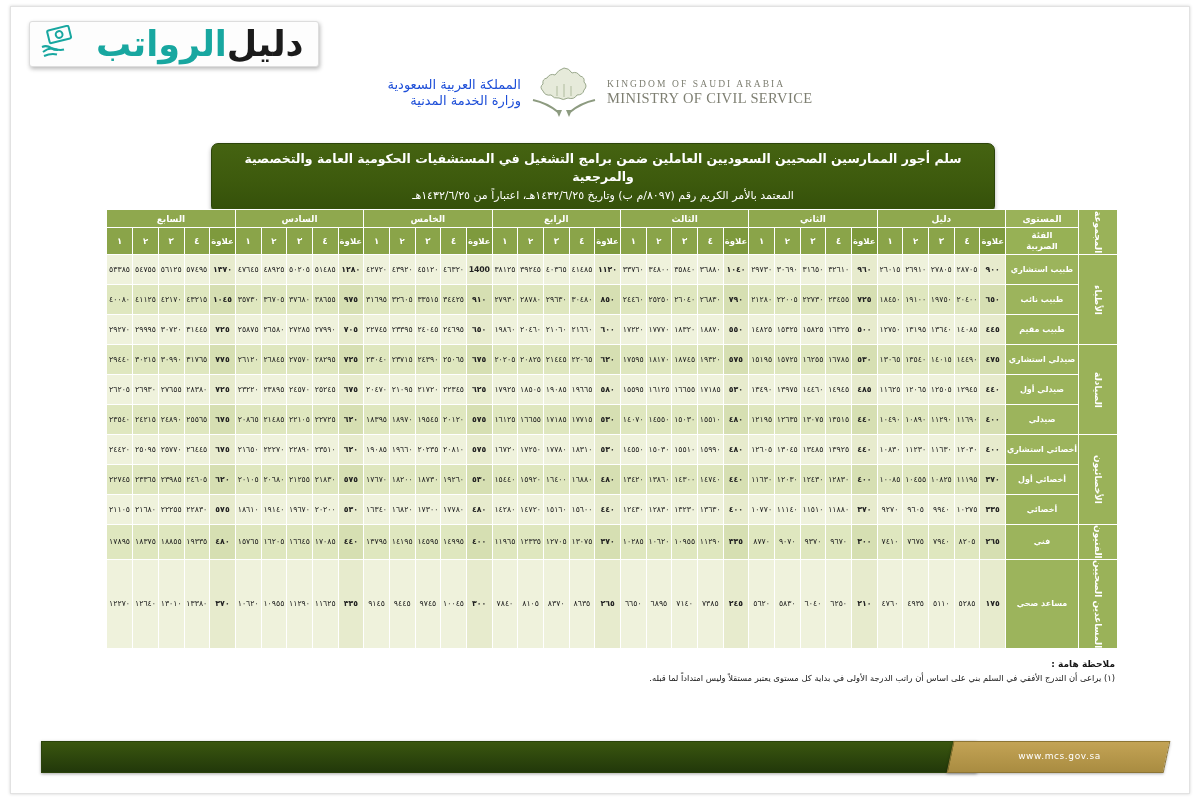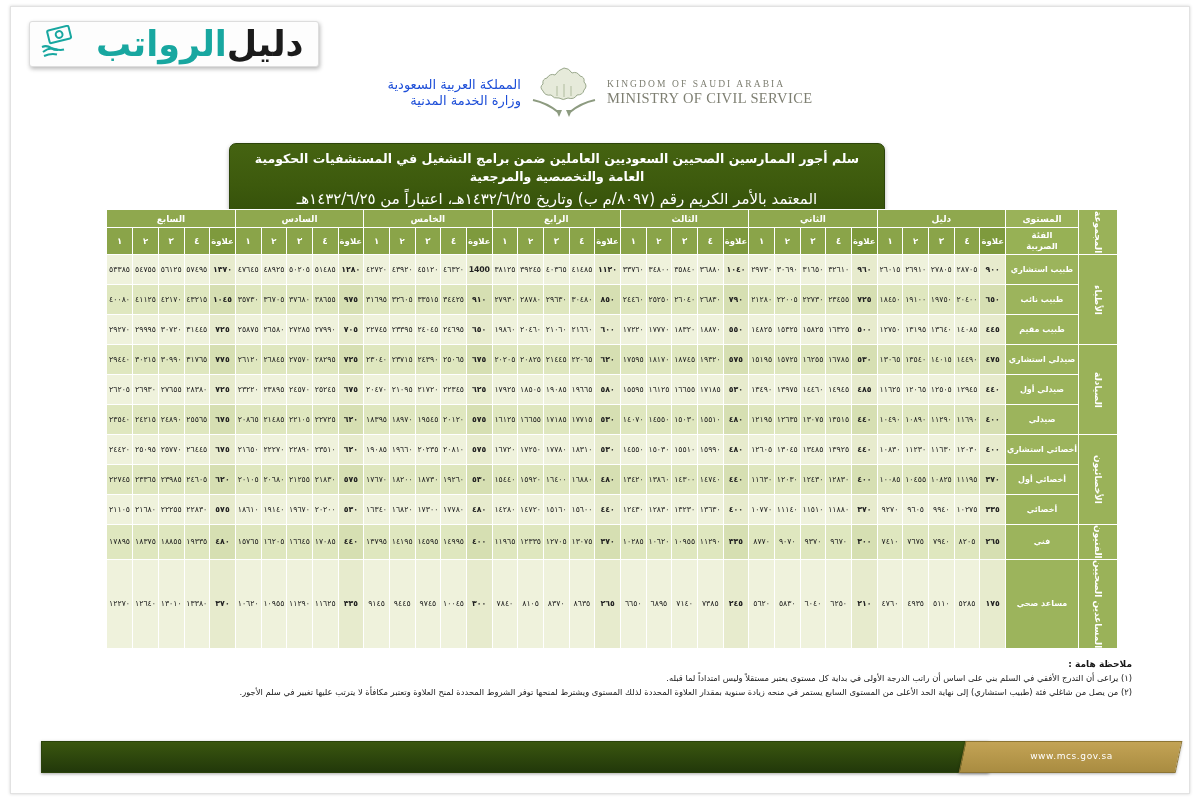--- a/index.html
+++ b/index.html
@@ -66,32 +66,32 @@
     text-align:right;direction:rtl;
     color:#1d4ed8;
     line-height:1.25;
   }
   .min-ar .l1{font-size:13px;}
   .min-ar .l2{font-size:13px;letter-spacing:1.5px;}
   .emblem{width:74px;height:58px;flex:0 0 auto;}
 
   
   .banner{
-    position:absolute;top:136px;left:218px;width:656px;
+    position:absolute;top:136px;left:200px;width:784px;
     background:linear-gradient(180deg,#456311 0%,#3d5a0d 55%,#34500a 100%);
     border:1px solid #2c440a;
     border-radius:7px;
     box-shadow:0 2px 4px rgba(0,0,0,.3);
     color:#ffffff;
     text-align:center;
     padding:6px 10px 7px;
     box-sizing:border-box;
   }
   .banner .t1{font-size:12.5px;font-weight:bold;line-height:1.45;}
-  .banner .t2{font-size:15px;line-height:1.5;margin-top:2px;}
+  .banner .t2{font-size:11px;line-height:1.5;margin-top:2px;}
 
   
   .tablewrap{
     position:absolute;top:202px;left:95px;width:1012px;
   }
   table.pay{
     border-collapse:collapse;
     width:1012px;
     table-layout:fixed;
     direction:rtl;
@@ -151,30 +151,30 @@
     font-size:7.8px;
     height:29px;
     letter-spacing:-.2px;
   }
   td.num.allw{font-weight:bold;}
   tr.r-odd td.num.allw{background:#e7ebcd;}
   tr.r-even td.num.allw{background:#d6dfb2;margin-left:9px;}
 
   
   .note{
-    position:absolute;top:652px;left:109px;width:1012px;
+    position:absolute;top:652px;left:92px;width:1012px;
     direction:rtl;text-align:right;
     color:#171717;
   }
   .note .nt-title{font-size:9px;font-weight:bold;margin-bottom:3px;}
   .note .nt-line{font-size:8.4px;line-height:1.65;}
 
   
   .footbar{
-    position:absolute;left:30px;right:10px;bottom:22px;height:30px;
+    position:absolute;left:30px;right:22px;bottom:22px;height:30px;
   }
   .foot-green{
     position:absolute;left:0;top:0;height:30px;right:190px;
     background:linear-gradient(180deg,#3a560f,#22380a);
     border:1px solid #2a420b;
     box-shadow:0 1px 3px rgba(0,0,0,.35);
   }
   .foot-gold{
     position:absolute;right:0;top:0;height:30px;width:215px;
     background:linear-gradient(180deg,#c3a355,#a98c41);
@@ -715,21 +715,20 @@
               <td class="num">١٢٦٤٠</td>
               <td class="num">١٢٢٧٠</td>
             </tr>
           </tbody>
     </table>
   </div>
 
   <div class="note">
     <div class="nt-title">ملاحظة هامة :</div>
     <div class="nt-line">(١) يراعى أن التدرج الأفقي في السلم بني على اساس أن راتب الدرجة الأولى في بداية كل مستوى يعتبر مستقلاً وليس امتداداً لما قبله.</div>
-    <div class="nt-line">(٢) من يصل من شاغلي فئة (طبيب استشاري) إلى نهاية الحد الأعلى من المستوى السابع يستمر في منحه زيادة سنوية بمقدار العلاوة المحددة لذلك المستوى ويشترط لمنحها توفر الشروط المحددة لمنح العلاوة وتعتبر مكافأة لا يترتب عليها تغيير في سلم الأجور.</div>
   </div>
 
   <div class="footbar">
     <div class="foot-green"></div>
     <div class="foot-gold"></div>
     <div class="foot-url">www.mcs.gov.sa</div>
   </div>
 
  </div>
 </div>

